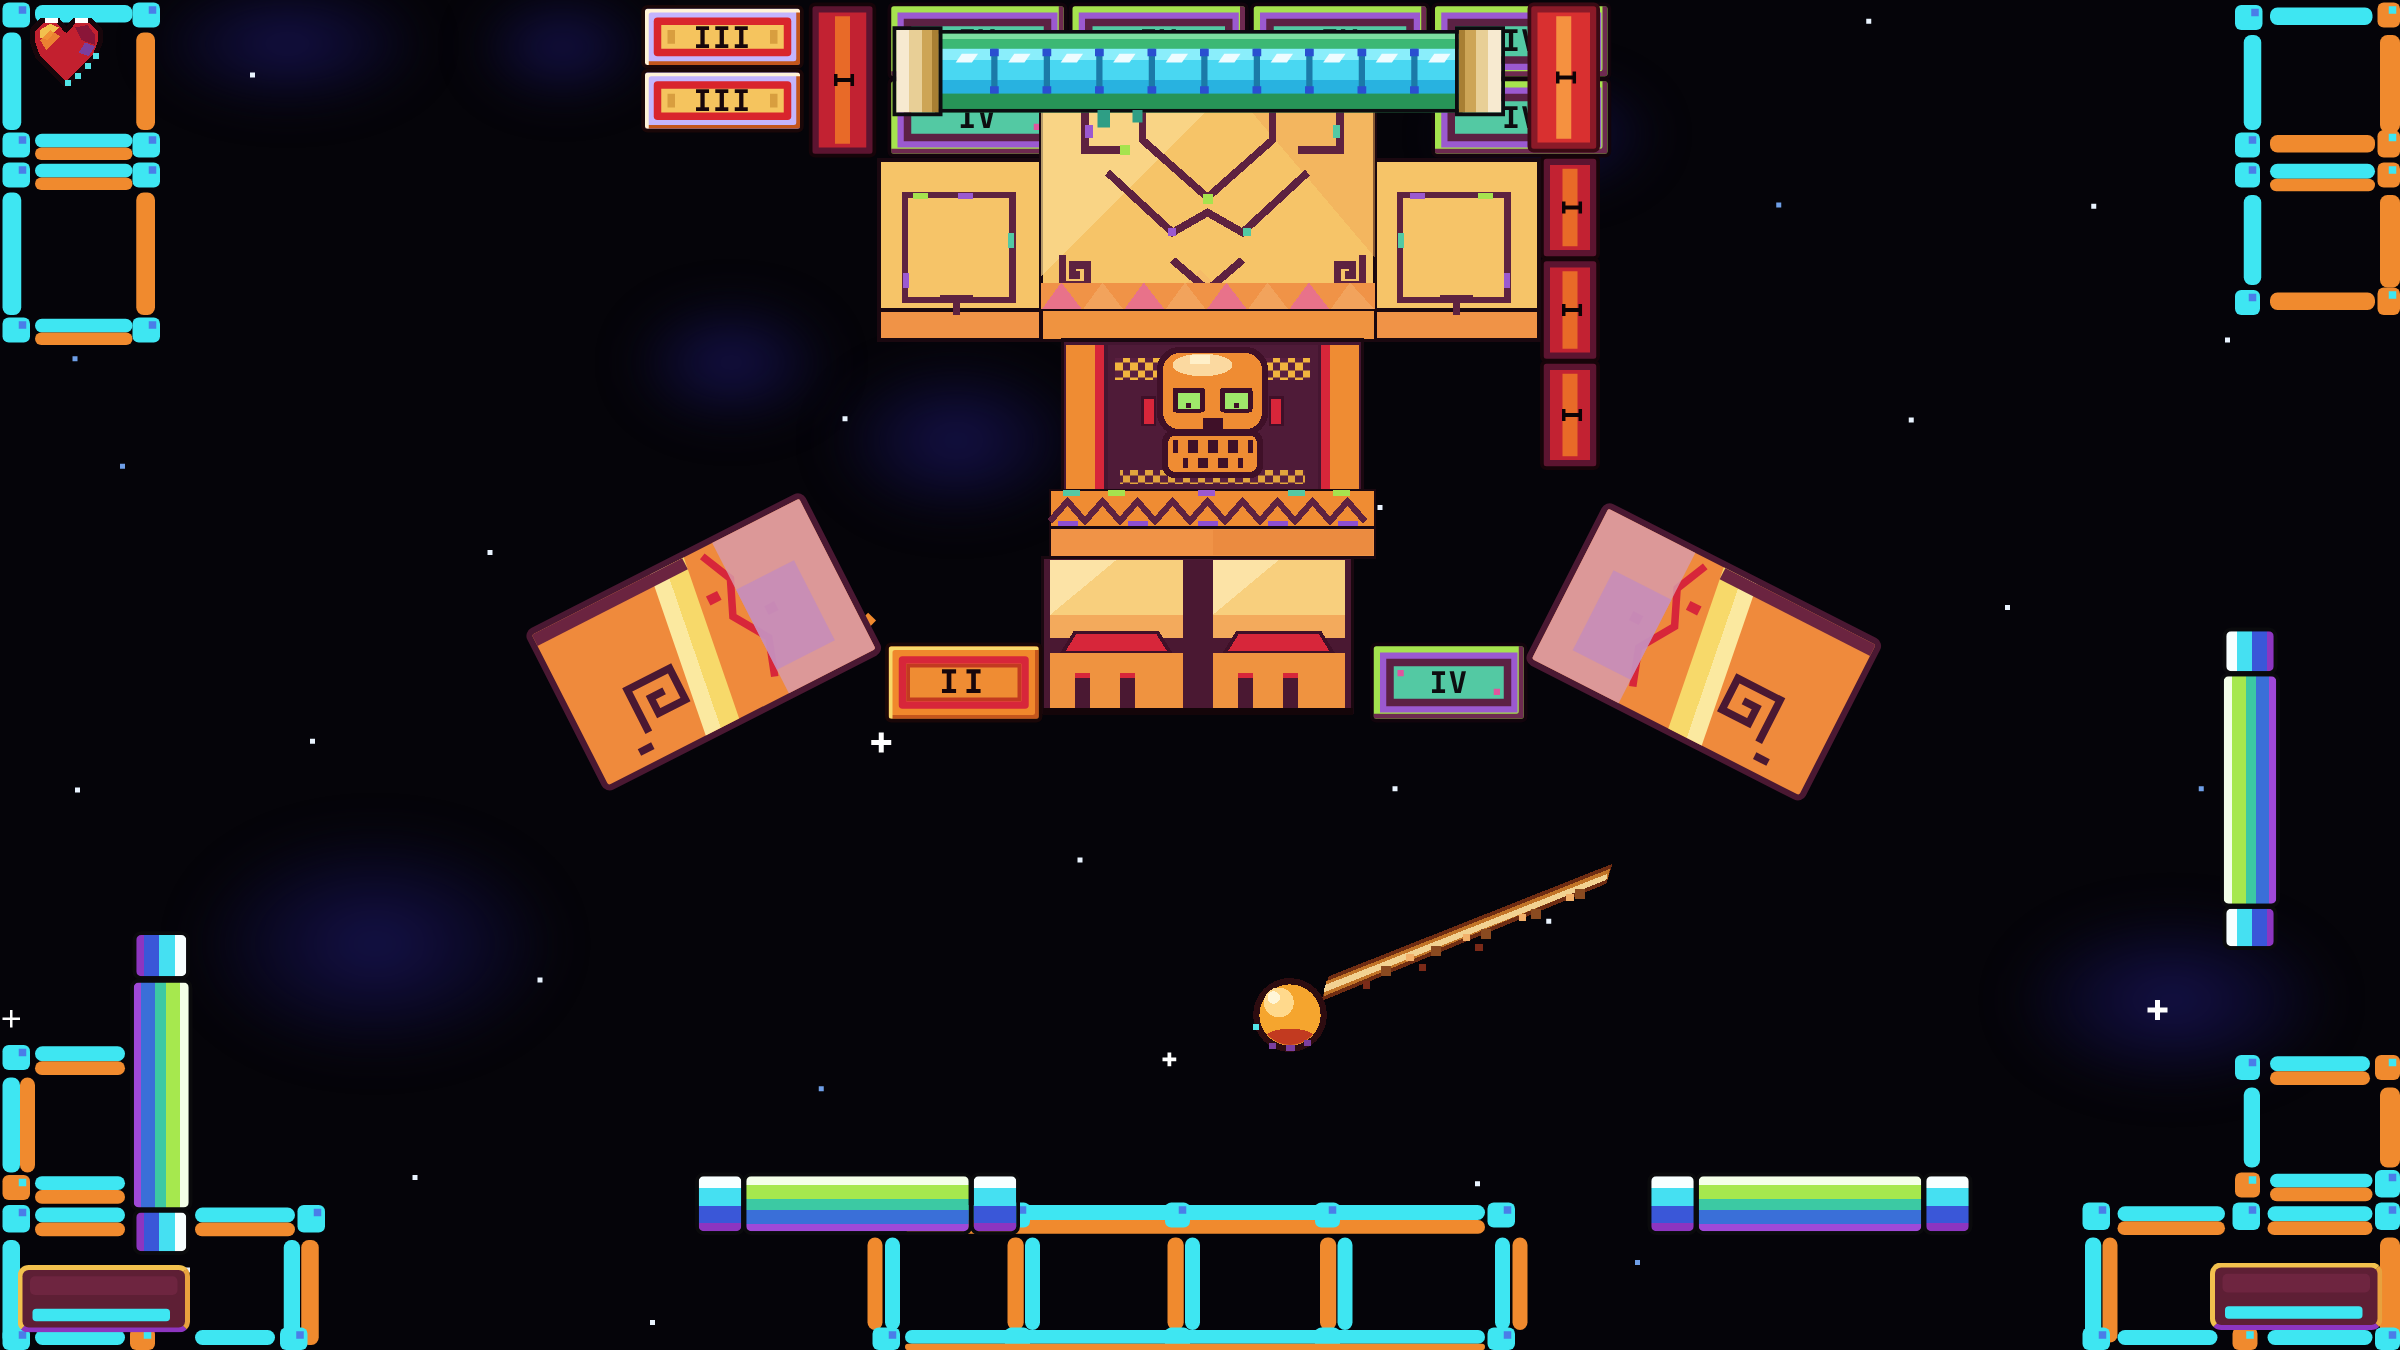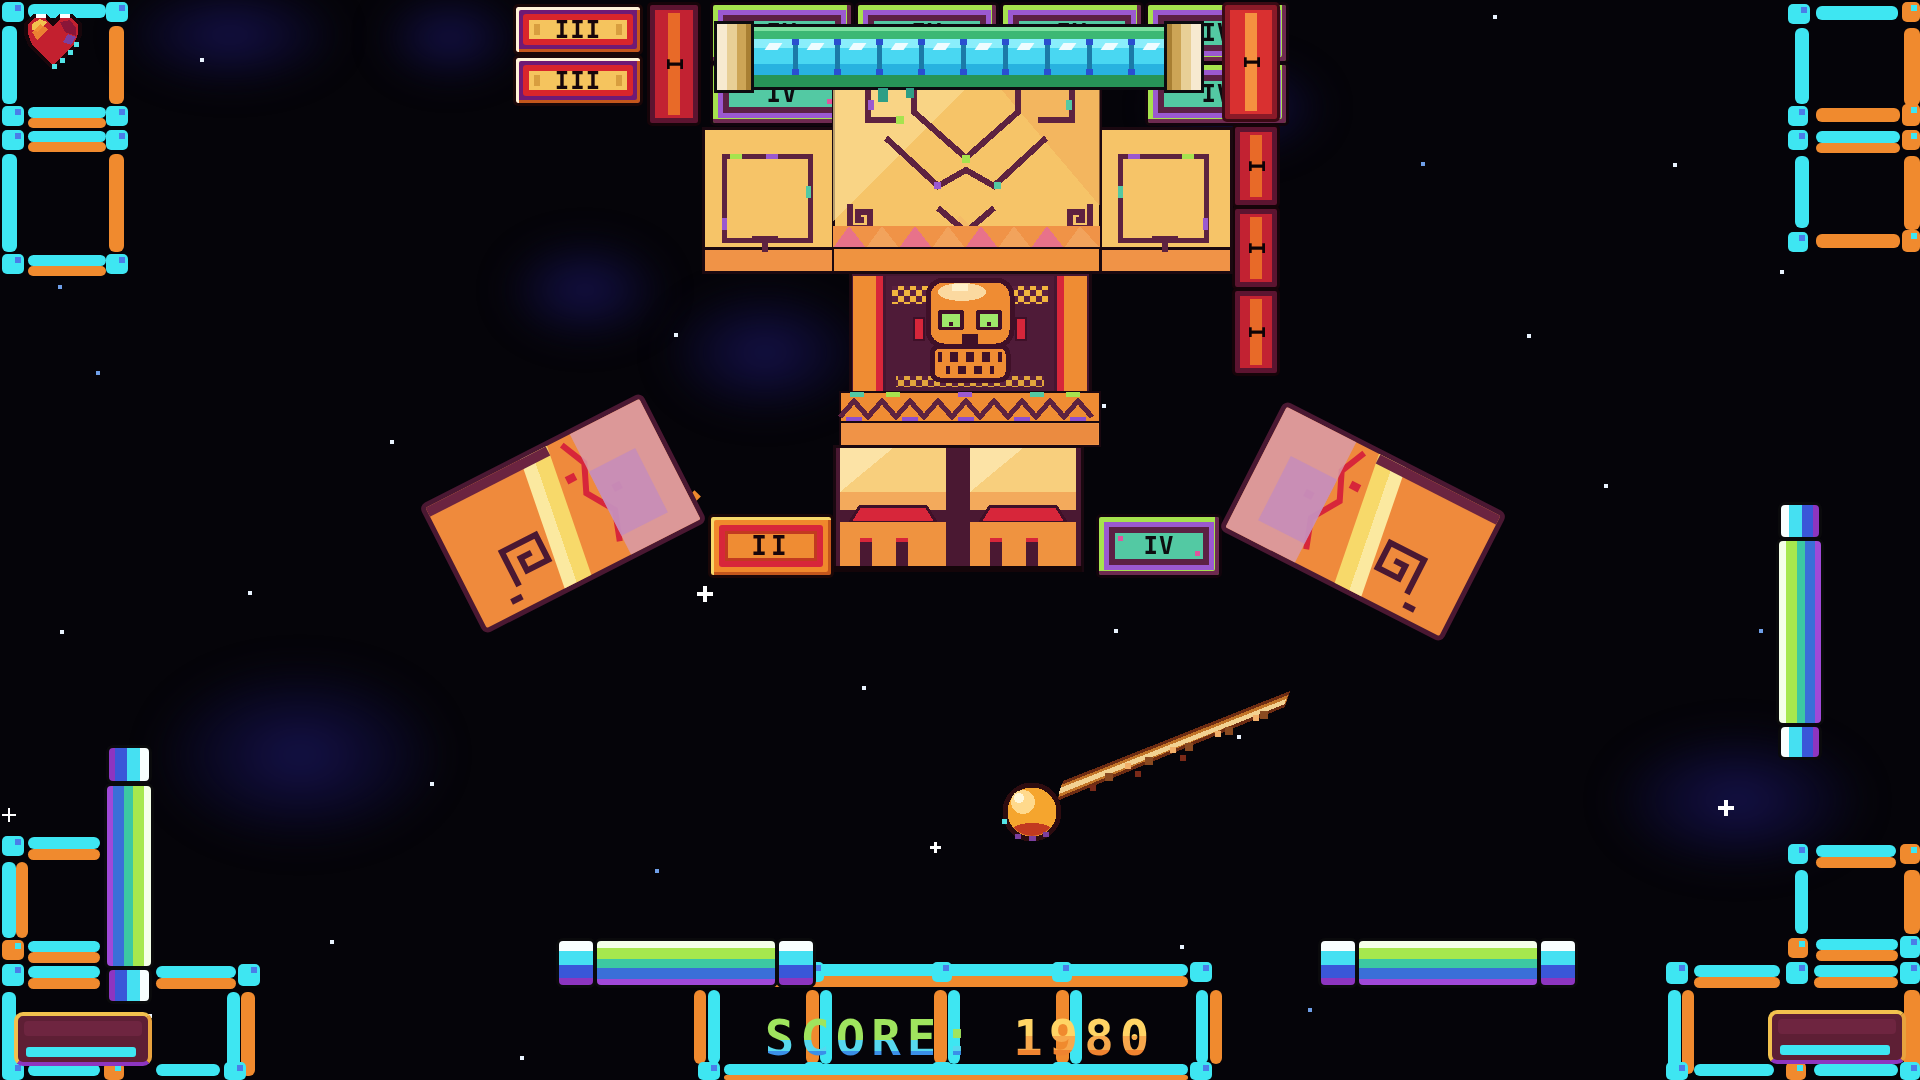--- a/index.html
+++ b/index.html
@@ -46,21 +46,21 @@
   .sep::before,.sep::after{content:"";position:absolute;left:-1px;width:7px;height:6px;background:#2a4fd0}
   .sep::before{top:0}.sep::after{bottom:0}
   .shine{position:absolute;top:4px;width:13px;height:7px;background:#eefcff;transform:skewX(-35deg)}
   .cap{position:absolute;top:-3px;bottom:-3px;width:34px;border:3px solid #0c0c10;
        background:linear-gradient(90deg,#f7ead0 0 30%,#e8cf96 30% 60%,#cda556 60% 85%,#a87f33 85%)}
   .cap.l{left:-4px}
   .cap.r{right:-4px;background:linear-gradient(270deg,#f7ead0 0 30%,#e8cf96 30% 60%,#cda556 60% 85%,#a87f33 85%)}
   .drip{position:absolute;background:#2e9e85;z-index:3}
   
   .brick{position:absolute;border-radius:5px}
-  .bIII{background:#701a75;border:3px solid #1a0708;box-shadow:inset 3px 3px 0 #fff3d8,inset -3px -3px 0 #c4561c;z-index:2}
+  .bIII{background:#c4b5fd;border:3px solid #1a0708;box-shadow:inset 3px 3px 0 #fff3d8,inset -3px -3px 0 #c4561c;z-index:2}
   .bIII .m{position:absolute;inset:7px;background:#d9252c;border-radius:3px}
   .bIII .p{position:absolute;inset:13px;background:#f5c45e;display:flex;align-items:center;justify-content:center;
            font-weight:bold;font-size:24px;color:#17060b;letter-spacing:1px}
   .bIII .p::before,.bIII .p::after{content:"";position:absolute;top:20%;bottom:20%;width:6px;background:#d89e3f}
   .bIII .p::before{left:5px}.bIII .p::after{right:5px}
   .bII{background:#f0882c;border:3px solid #1a0708;box-shadow:inset 3px 3px 0 #f7d96a,inset -3px -3px 0 #c4561c;z-index:3}
   .bII .m{position:absolute;inset:8px;background:#d7263a;border-radius:3px}
   .bII .p{position:absolute;inset:14px;background:#ef8c33;box-shadow:inset 0 0 0 3px #c23a20;display:flex;
           align-items:center;justify-content:center;font-weight:bold;font-size:26px;color:#17060b;letter-spacing:4px}
   .bIV{background:#a6e34e;border:3px solid #12040c;box-shadow:inset -4px -4px 0 #6e2a50;z-index:1}
@@ -641,18 +641,14 @@
     <i class="bo" style="left:1210px;top:990px;width:12px;height:74px"></i>
     <i class="nd" style="left:698px;top:1062px;width:22px;height:18px"></i>
     <i class="nd" style="left:804px;top:1062px;width:20px;height:18px"></i>
     <i class="nd" style="left:932px;top:1062px;width:20px;height:18px"></i>
     <i class="nd" style="left:1052px;top:1062px;width:20px;height:18px"></i>
     <i class="nd" style="left:1190px;top:1062px;width:22px;height:18px"></i>
     <i class="bc" style="left:724px;top:1064px;width:464px;height:11px"></i>
     <i class="bo" style="left:724px;top:1075px;width:464px;height:5px"></i>
   </div>
 
-  <div class="score">
-    <span class="s1">SCORE:</span>
-    <span class="s2">1980</span>
-  </div>
 
 </div>
 
 </body></html>

